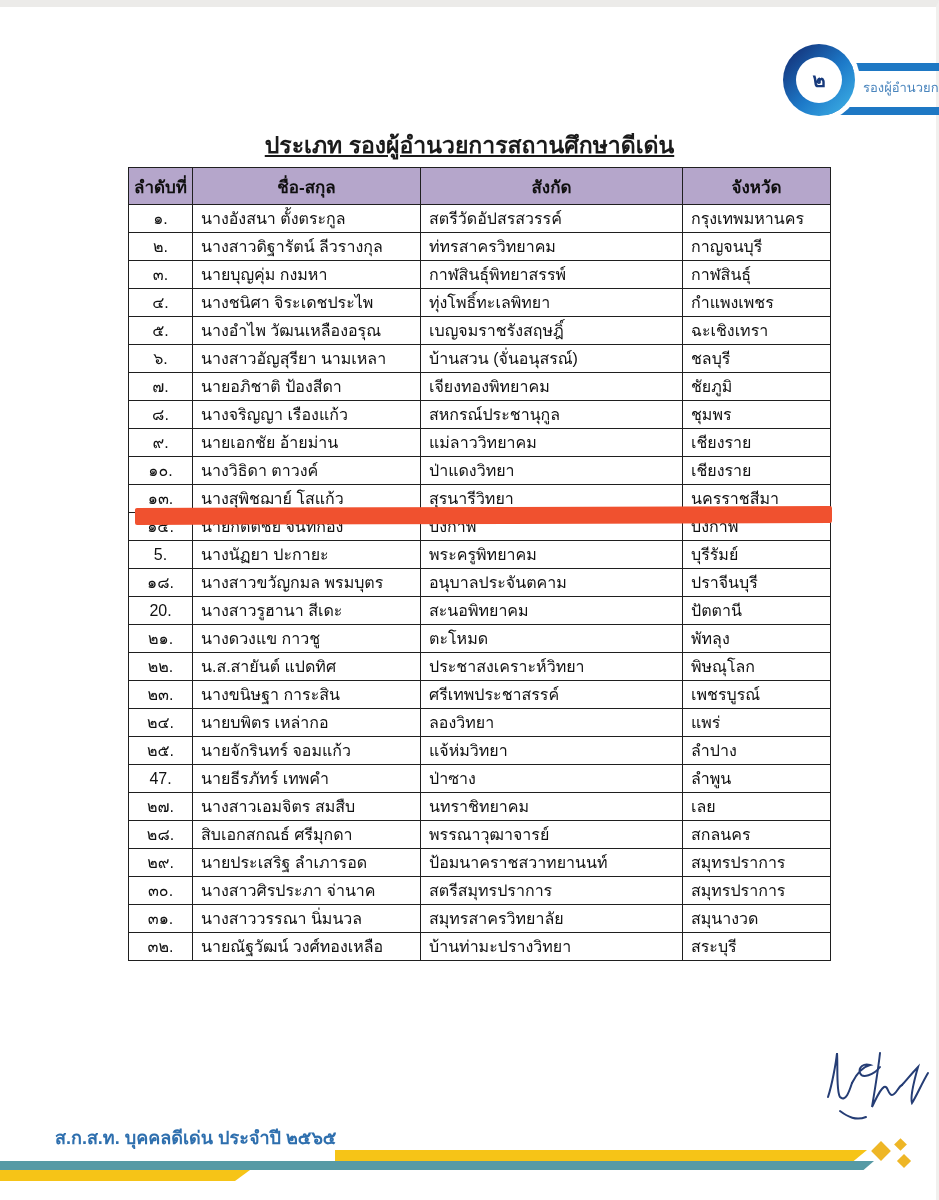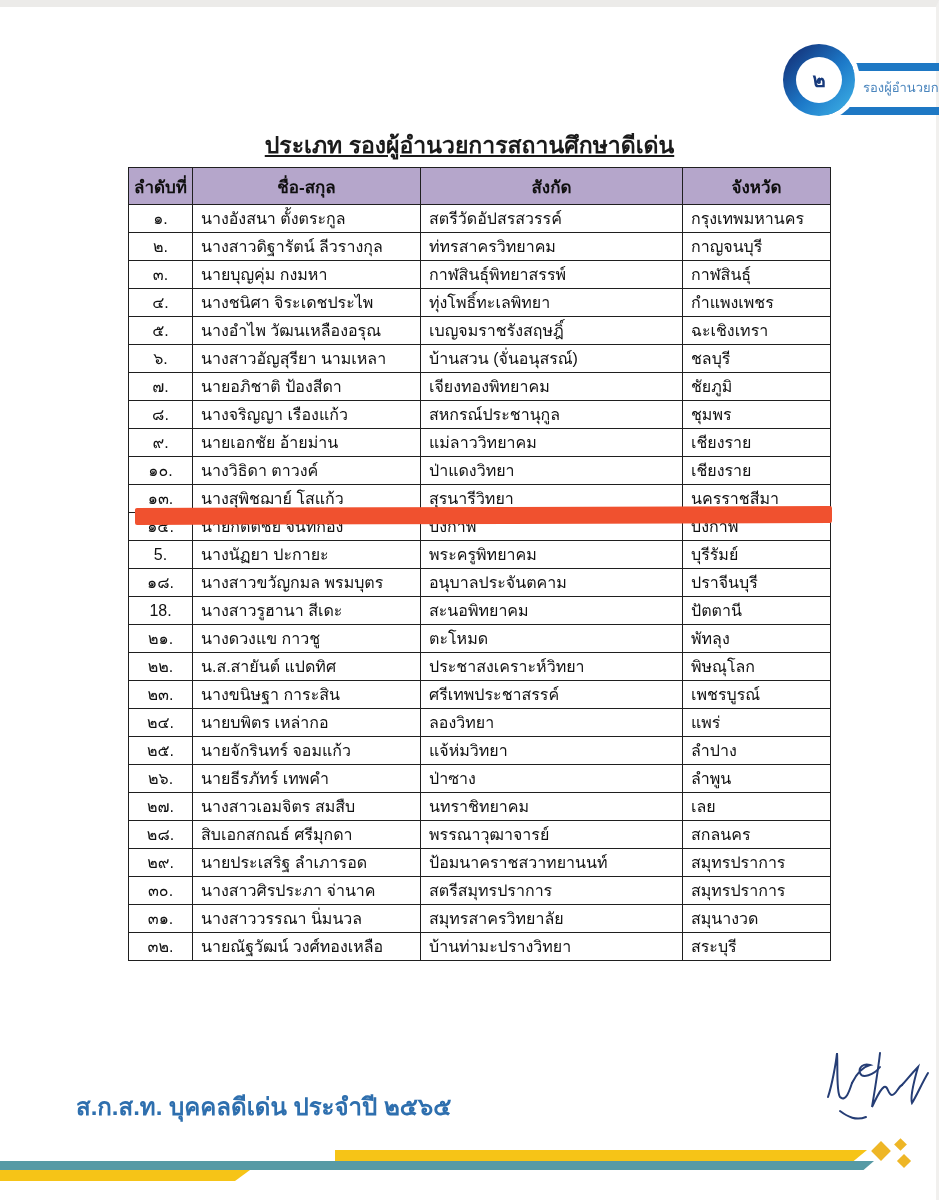--- a/index.html
+++ b/index.html
@@ -64,22 +64,22 @@
     position: absolute; left: 135px; top: 500px; width: 697px; height: 17px;
     background: #f0512f; border-radius: 2px; z-index: 5;
     transform: rotate(-0.15deg);
   }
 
   
   .signature { position: absolute; left: 822px; top: 1038px; z-index: 6; }
 
   
   .footer-text {
-    position: absolute; left: 55px; top: 1080px;
-    font-size: 24px; font-weight: bold; color: #2e6fae; white-space: nowrap; margin-left: 21px;
+    position: absolute; left: 55px; top: 1116px;
+    font-size: 18px; font-weight: bold; color: #2e6fae; white-space: nowrap;
   }
   .stripe { position: absolute; }
   .stripe.yellow-long {
     left: 335px; top: 1143px; width: 532px; height: 11px; background: #f6c417;
     clip-path: polygon(0 0, 100% 0, 97.5% 100%, 0 100%);
   }
   .stripe.teal {
     left: 0; top: 1154px; width: 874px; height: 9px; background: #579aa5;
     clip-path: polygon(0 0, 100% 0, 98.8% 100%, 0 100%);
   }
@@ -203,21 +203,21 @@
             <td class="col-affiliation">พระครูพิทยาคม</td>
             <td class="col-province">บุรีรัมย์</td>
           </tr>
           <tr>
             <td class="col-no">๑๘.</td>
             <td class="col-name">นางสาวขวัญกมล พรมบุตร</td>
             <td class="col-affiliation">อนุบาลประจันตคาม</td>
             <td class="col-province">ปราจีนบุรี</td>
           </tr>
           <tr>
-            <td class="col-no">18.</td>
+            <td class="col-no">20.</td>
             <td class="col-name">นางสาวรูฮานา  สีเดะ</td>
             <td class="col-affiliation">สะนอพิทยาคม</td>
             <td class="col-province">ปัตตานี</td>
           </tr>
           <tr>
             <td class="col-no">๒๑.</td>
             <td class="col-name">นางดวงแข  กาวชู</td>
             <td class="col-affiliation">ตะโหมด</td>
             <td class="col-province">พัทลุง</td>
           </tr>
@@ -239,21 +239,21 @@
             <td class="col-affiliation">ลองวิทยา</td>
             <td class="col-province">แพร่</td>
           </tr>
           <tr>
             <td class="col-no">๒๕.</td>
             <td class="col-name">นายจักรินทร์  จอมแก้ว</td>
             <td class="col-affiliation">แจ้ห่มวิทยา</td>
             <td class="col-province">ลำปาง</td>
           </tr>
           <tr>
-            <td class="col-no">๒๖.</td>
+            <td class="col-no">47.</td>
             <td class="col-name">นายธีรภัทร์ เทพคำ</td>
             <td class="col-affiliation">ป่าซาง</td>
             <td class="col-province">ลำพูน</td>
           </tr>
           <tr>
             <td class="col-no">๒๗.</td>
             <td class="col-name">นางสาวเอมจิตร  สมสืบ</td>
             <td class="col-affiliation">นทราชิทยาคม</td>
             <td class="col-province">เลย</td>
           </tr>

